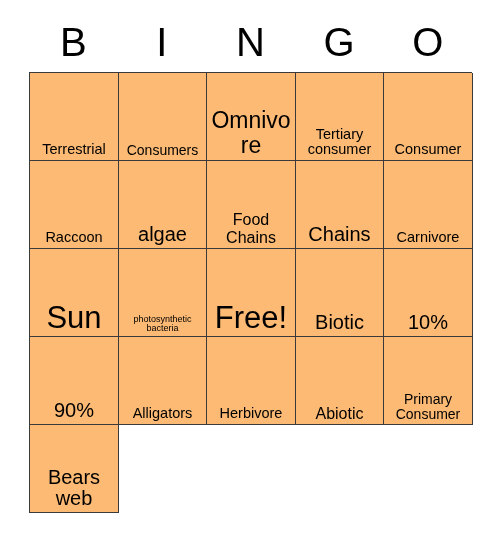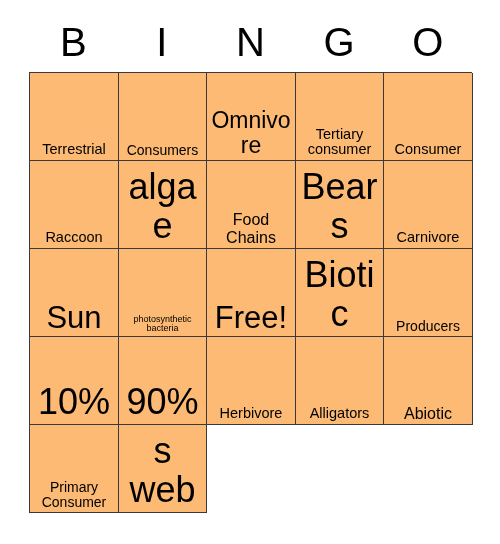--- a/index.html
+++ b/index.html
@@ -69,21 +69,21 @@
     width: 100%;
     word-wrap: break-word;
   }
 
   
   .sz-xs  { font-size: 9px;  }
   .sz-s   { font-size: 14px; }
   .sz-m   { font-size: 14.5px; }
   .sz-l   { font-size: 23px; }
   .sz-xl  { font-size: 16px; }
-  .sz-xxl { font-size: 36px; }
+  .sz-xxl { font-size: 20px; }
   .sz-3xl { font-size: 31px; margin-top: 36px; }
 </style>
 </head>
 <body>
 
 <div id="bingo-card">
 
   <div id="bingo-header">
     <div class="header-letter">B</div>
     <div class="header-letter">I</div>
@@ -111,51 +111,48 @@
       <div class="bingo-cell">
         <span class="cell-text sz-m">Raccoon</span>
       </div>
       <div class="bingo-cell">
         <span class="cell-text sz-xxl">algae</span>
       </div>
       <div class="bingo-cell">
         <span class="cell-text sz-xl">Food Chains</span>
       </div>
       <div class="bingo-cell">
-        <span class="cell-text sz-xxl">Bears</span>
+        <span class="cell-text sz-xxl">Chains</span>
       </div>
       <div class="bingo-cell">
         <span class="cell-text sz-m">Carnivore</span>
       </div>
       <div class="bingo-cell">
         <span class="cell-text sz-3xl">Sun</span>
       </div>
       <div class="bingo-cell">
         <span class="cell-text sz-xs">photosynthetic bacteria</span>
       </div>
       <div class="bingo-cell">
         <span class="cell-text sz-3xl">Free!</span>
       </div>
       <div class="bingo-cell">
         <span class="cell-text sz-xxl">Biotic</span>
       </div>
       <div class="bingo-cell">
-        <span class="cell-text sz-s">Producers</span>
-      </div>
-      <div class="bingo-cell">
         <span class="cell-text sz-xxl">10%</span>
       </div>
       <div class="bingo-cell">
         <span class="cell-text sz-xxl">90%</span>
       </div>
       <div class="bingo-cell">
-        <span class="cell-text sz-m">Herbivore</span>
+        <span class="cell-text sz-m">Alligators</span>
       </div>
       <div class="bingo-cell">
-        <span class="cell-text sz-m">Alligators</span>
+        <span class="cell-text sz-m">Herbivore</span>
       </div>
       <div class="bingo-cell">
         <span class="cell-text sz-xl">Abiotic</span>
       </div>
       <div class="bingo-cell">
         <span class="cell-text sz-s">Primary Consumer</span>
       </div>
       <div class="bingo-cell">
         <span class="cell-text sz-xxl">Bears web</span>
       </div>

